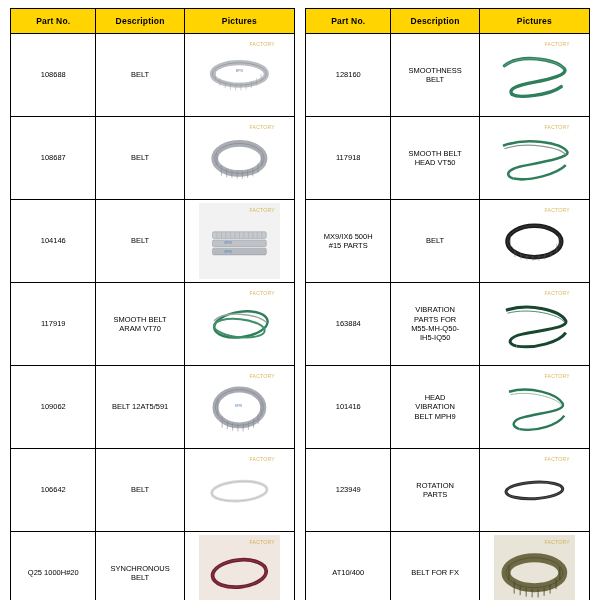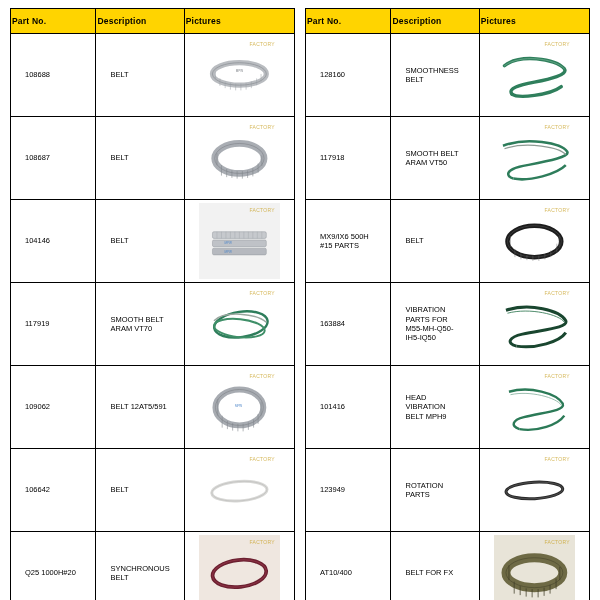--- a/index.html
+++ b/index.html
@@ -24,21 +24,21 @@
     flex: 1 1 0;
     min-width: 0;
   }
   table.parts {
     width: 100%;
     border-collapse: collapse;
     table-layout: fixed;
   }
   table.parts th, table.parts td {
     border: 1px solid #000000;
-    text-align: left;
+    text-align: center;
     vertical-align: middle;
   }
   table.parts thead th {
     background: #ffd400;
     font-size: 8.5px;
     font-weight: bold;
     color: #000000;
     height: 20px;
     padding: 2px 1px;
     letter-spacing: 0.2px;
@@ -288,21 +288,21 @@
                   <path d="M10,22 C30,6 78,12 90,26 C96,34 70,40 50,44 C30,48 14,52 20,60" fill="none" stroke="#2f7f5c" stroke-width="4.5" stroke-linecap="round"></path>
                   <path d="M20,60 C28,66 70,62 86,50" fill="none" stroke="#2f7f5c" stroke-width="4.5" stroke-linecap="round"></path>
                   <path d="M10,22 C30,6 78,12 90,26" fill="none" stroke="#6fae90" stroke-width="1" stroke-linecap="round"></path>
                 </svg>
               </div>
             </div>
           </td>
         </tr>
         <tr>
           <td>117918</td>
-          <td>SMOOTH BELT ARAM VT50</td>
+          <td>SMOOTH BELT HEAD VT50</td>
           <td class="pic-cell">
             <div class="pic-box bg-white">
               <span class="wm">FACTORY</span>
               <div class="pic-inner">
                 <svg class="belt" viewBox="0 0 100 70" preserveAspectRatio="xMidYMid meet">
                   <path d="M8,18 C40,6 86,14 94,26 C98,34 60,40 30,46 C14,50 10,58 22,62" fill="none" stroke="#2e7d5b" stroke-width="3.4"></path>
                   <path d="M22,62 C44,66 80,56 92,44" fill="none" stroke="#2e7d5b" stroke-width="3.4"></path>
                   <path d="M10,22 C40,12 84,20 92,30" fill="none" stroke="#8d9a93" stroke-width="1.6"></path>
                 </svg>
               </div>

